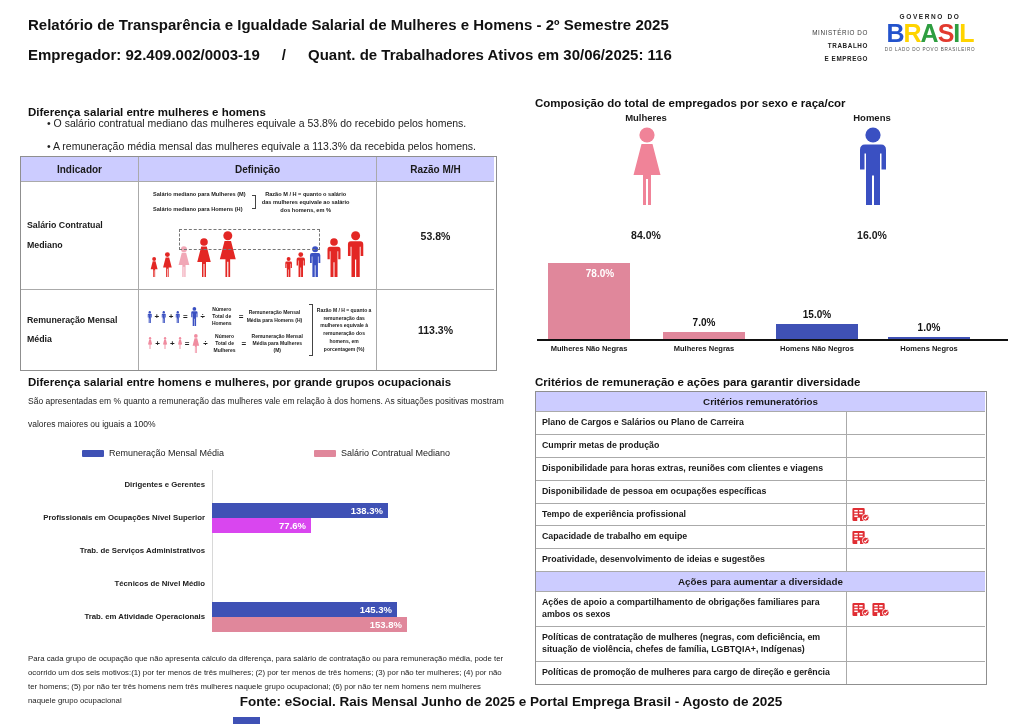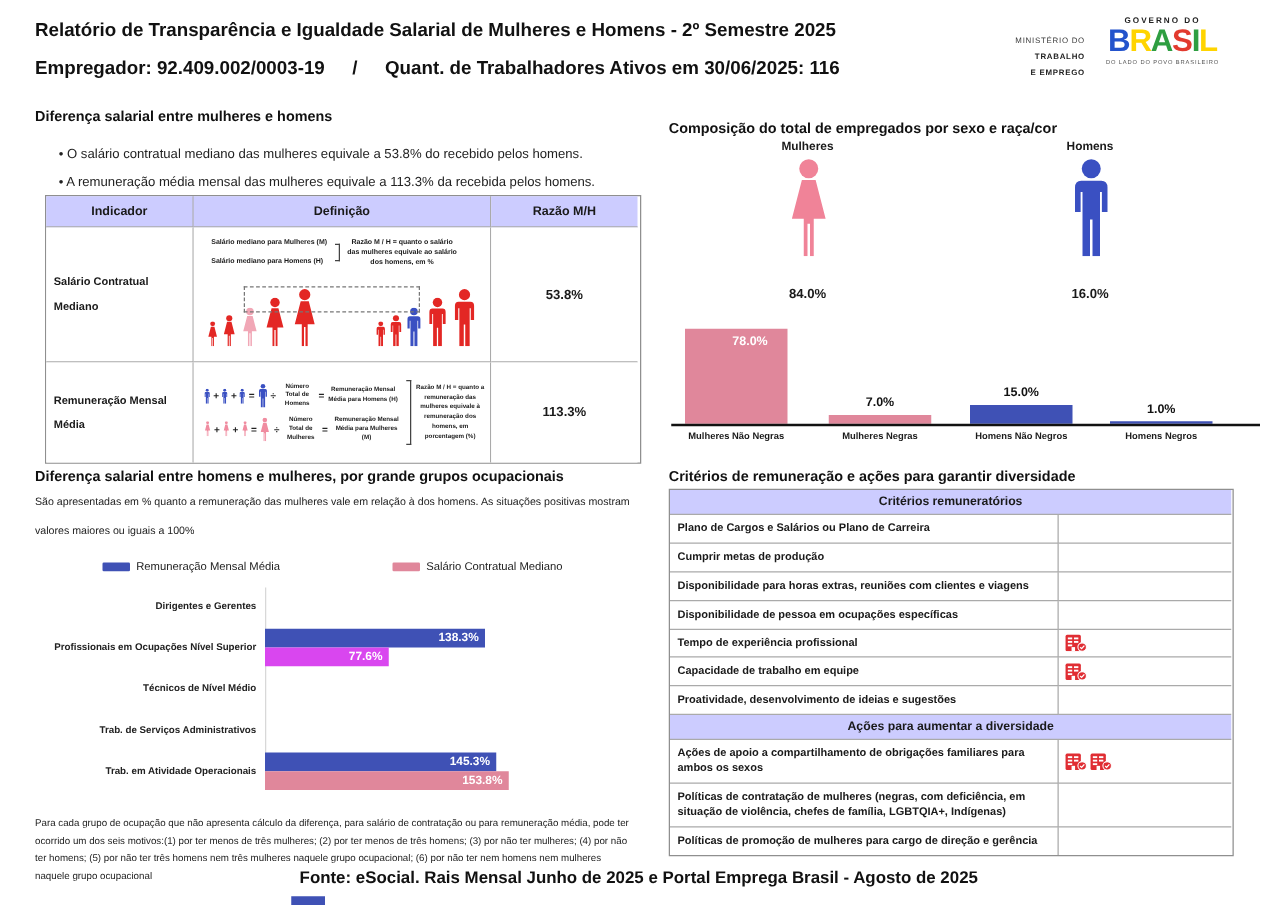--- a/index.html
+++ b/index.html
@@ -18,21 +18,21 @@
   .govbr .gov-do { font-size:6.5px; font-weight:bold; letter-spacing:1.6px; color:#222; }
   .govbr .word   { font-size:25px; font-weight:800; line-height:1.05; letter-spacing:-1px; }
   .govbr .povo   { font-size:4.6px; letter-spacing:.7px; color:#555; margin-top:1px; }
 
   
   .sec-title { position:absolute; font-size:11.5px; font-weight:bold; color:#111; }
   .bullet { position:absolute; left:47px; font-size:10.5px; color:#222; }
   .bullet::before { content:"• "; }
 
   
-  .t1 { position:absolute; left:36px; top:156px; width:477px; border:1.5px solid #8f8f8f;
+  .t1 { position:absolute; left:20px; top:156px; width:477px; border:1.5px solid #8f8f8f;
         display:grid; grid-template-columns:118px 238px 117px; grid-template-rows:25px 108px 80px; }
   .t1 .cell { border-right:1px solid #aaa; border-bottom:1px solid #aaa; overflow:hidden; background:#fff; }
   .t1 .cell.last-col { border-right:none; }
   .t1 .cell.last-row { border-bottom:none; }
   .t1 .th { background:#ccccff; display:flex; align-items:center; justify-content:center;
             font-size:10px; font-weight:bold; }
   .t1 .ind { display:flex; flex-direction:column; justify-content:center; padding-left:6px;
              font-size:8.8px; font-weight:bold; line-height:2.2; }
   .t1 .ratio { display:flex; align-items:center; justify-content:center; font-size:10.5px; font-weight:bold; }
 
@@ -130,21 +130,21 @@
     <div class="b">TRABALHO</div>
     <div class="b">E EMPREGO</div>
   </div>
 
   <div class="govbr">
     <div class="gov-do">GOVERNO DO</div>
     <div class="word"><span style="color:#2353cc">B</span><span style="color:#ffd400">R</span><span style="color:#2e9e41">A</span><span style="color:#e23a2e">S</span><span style="color:#2e9e41">I</span><span style="color:#ffd400">L</span></div>
     <div class="povo">DO LADO DO POVO BRASILEIRO</div>
   </div>
 
-  <div class="sec-title" style="left:28px; top:88px;">Diferença salarial entre mulheres e homens</div>
+  <div class="sec-title" style="left:28px; top:106px;">Diferença salarial entre mulheres e homens</div>
   <div class="bullet" style="top:117px;">O salário contratual mediano das mulheres equivale a 53.8% do recebido pelos homens.</div>
   <div class="bullet" style="top:140px;">A remuneração média mensal das mulheres equivale a 113.3% da recebida pelos homens.</div>
 
   <div class="t1">
     <div class="cell th">Indicador</div>
     <div class="cell th">Definição</div>
     <div class="cell th last-col">Razão M/H</div>
 
     <div class="cell ind">
       <span>Salário Contratual Mediano</span>
@@ -274,25 +274,25 @@
       <div class="occ-bars"></div>
     </div>
     <div class="occ-row">
       <div class="occ-label">Profissionais em Ocupações Nível Superior</div>
       <div class="occ-bars">
         <div class="hbar" style="width:176px; background:#3f51b5;padding-left:12px;">138.3%</div>
         <div class="hbar" style="width:99px; background:#d946ef;">77.6%</div>
       </div>
     </div>
     <div class="occ-row">
+      <div class="occ-label">Trab. de Serviços Administrativos</div>
+      <div class="occ-bars"></div>
+    </div>
+    <div class="occ-row">
       <div class="occ-label">Técnicos de Nível Médio</div>
-      <div class="occ-bars"></div>
-    </div>
-    <div class="occ-row">
-      <div class="occ-label">Trab. de Serviços Administrativos</div>
       <div class="occ-bars"></div>
     </div>
     <div class="occ-row">
       <div class="occ-label">Trab. em Atividade Operacionais</div>
       <div class="occ-bars">
         <div class="hbar" style="width:185px; background:#3f51b5;">145.3%</div>
         <div class="hbar" style="width:195px; background:#e0879b;">153.8%</div>
       </div>
     </div>
   </div>

